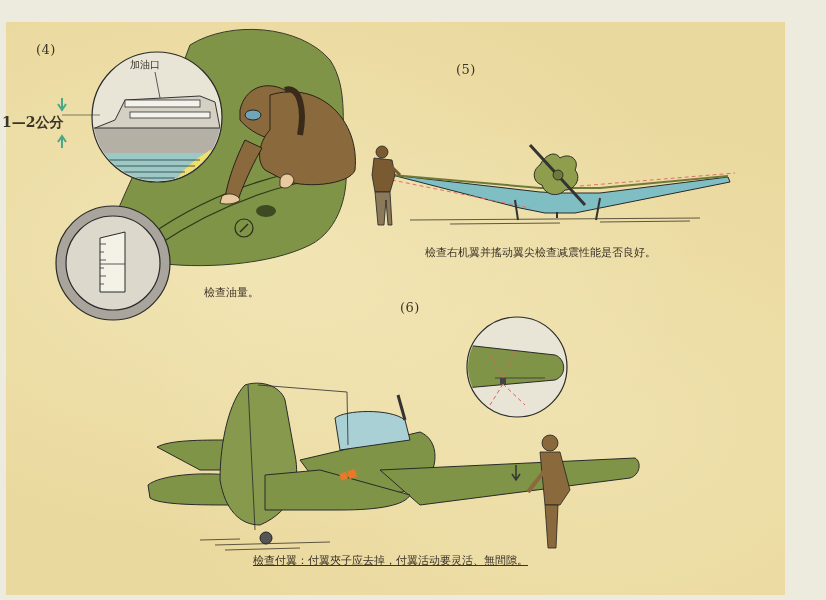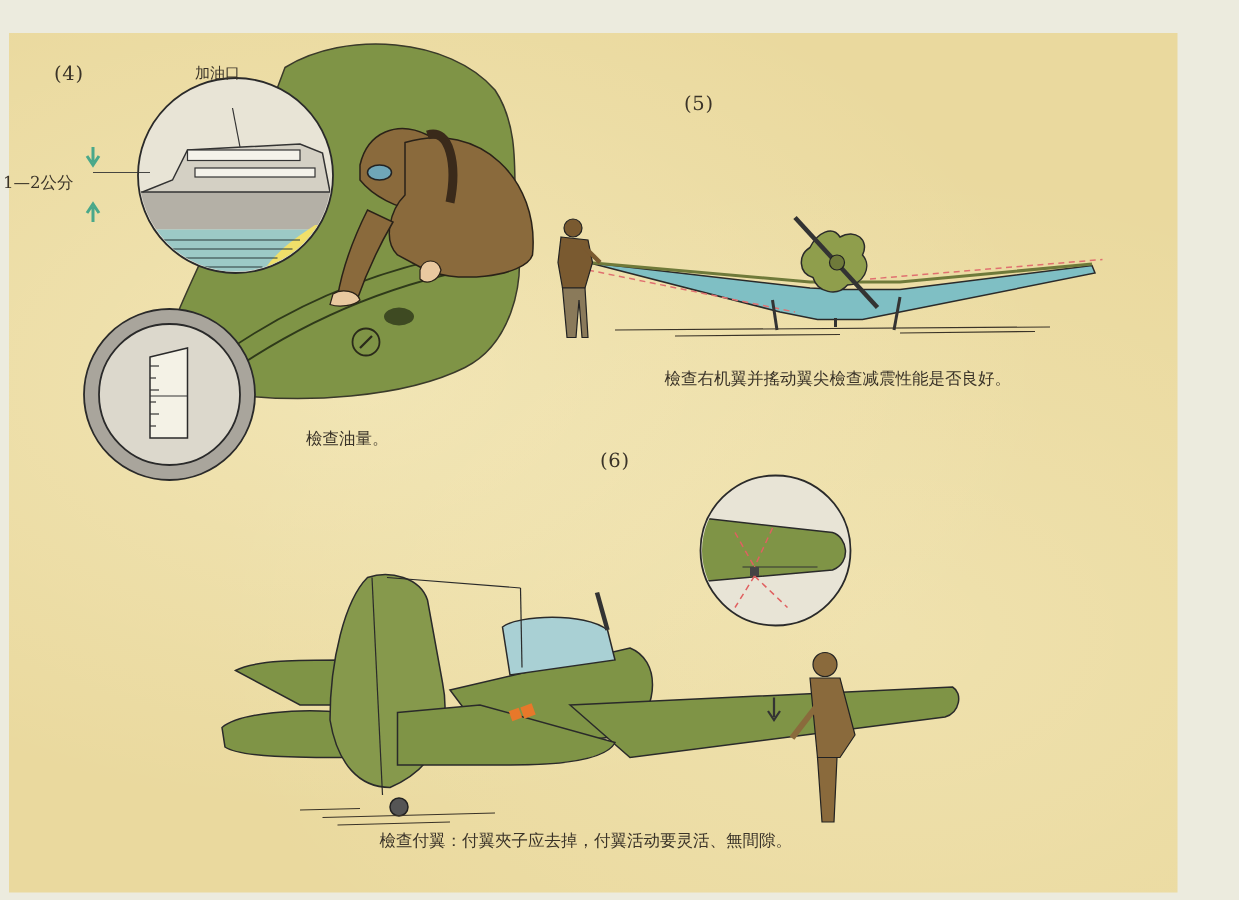--- a/index.html
+++ b/index.html
@@ -143,21 +143,21 @@
         <line x1="490" y1="355" x2="503" y2="378"></line>
           <line x1="515" y1="352" x2="503" y2="378"></line>
         <line x1="503" y1="384" x2="490" y2="405"></line>
           <line x1="503" y1="384" x2="525" y2="405"></line>
       </g>
     </g>
   </g>
 </svg>
 
 <div class="lbl" style="left:36px;top:42px;">(4)</div>
-<div class="cap" style="left:130px;top:42px;font-size:10px;">加油口</div>
-<div class="cap" style="left:2px;top:114px;font-size:11px;">1—2公分</div>
+<div class="cap" style="left:130px;top:58px;font-size:10px;">加油口</div>
+<div class="cap" style="left:2px;top:114px;font-size:14px;font-weight:bold;">1—2公分</div>
 <div class="cap" style="left:204px;top:285px;">檢查油量。</div>
 
 <div class="lbl" style="left:456px;top:62px;">(5)</div>
-<div class="cap" style="left:443px;top:245px;">檢查右机翼并搖动翼尖檢查减震性能是否良好。</div>
+<div class="cap" style="left:425px;top:245px;">檢查右机翼并搖动翼尖檢查减震性能是否良好。</div>
 
 <div class="lbl" style="left:400px;top:300px;">(6)</div>
-<div class="cap" style="left:253px;top:553px;">檢查付翼：付翼夾子应去掉，付翼活动要灵活、無間隙。</div>
+<div class="cap" style="left:253px;top:553px;text-decoration:underline;">檢查付翼：付翼夾子应去掉，付翼活动要灵活、無間隙。</div>
 
 </body></html>

